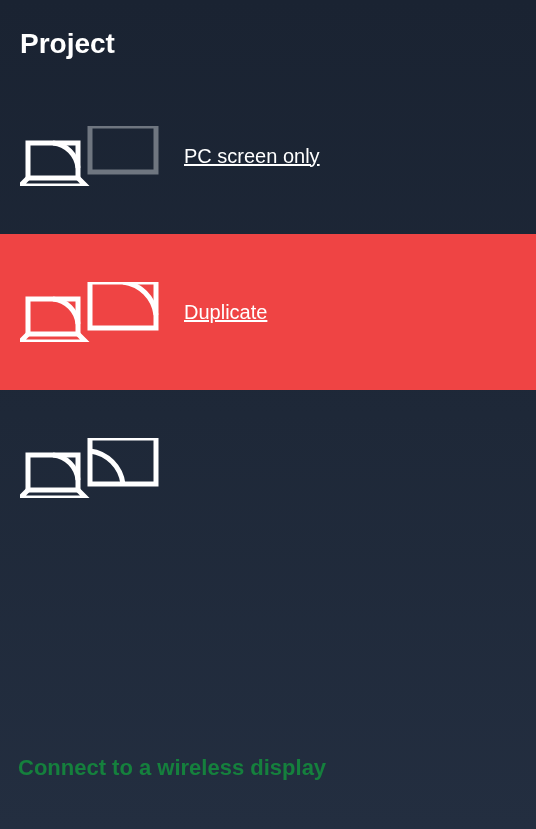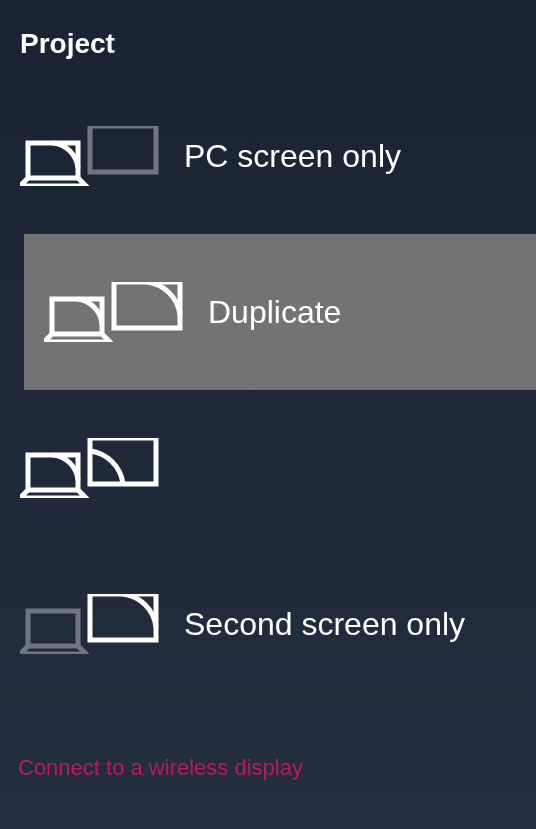--- a/index.html
+++ b/index.html
@@ -30,42 +30,42 @@
     }
     .option {
       display: flex;
       align-items: center;
       padding: 32px 20px;
       cursor: pointer;
       gap: 24px;
       height: 156px;
     }
     .option.selected {
-      background: #737373;
-      margin-left: 24px;
+      background: #ef4444;
     }
     .icon-wrap {
       width: 140px;
       display: flex;
       align-items: flex-end;
       justify-content: flex-start;
       flex-shrink: 0;
     }
     .option-label {
-      font-size: 32px;
+      font-size: 20px;
       font-weight: 400;
       color: #ffffff;
+      text-decoration: underline;
     }
     .footer-link {
       position: absolute;
       bottom: 48px;
       left: 18px;
-      color: #be185d;
+      color: #15803d;
       font-size: 22px;
-      font-weight: 400;
+      font-weight: 700;
       cursor: pointer;
     }
     svg {
       display: block;
     }
   </style>
 </head>
 <body>
 
 <div class="header">
@@ -120,33 +120,16 @@
 
         <g stroke="#ffffff" stroke-width="5" fill="none">
           <rect x="8" y="17" width="50" height="35"></rect>
           <path d="M 8 52 L 0 60 L 66 60 L 58 52" stroke-linejoin="miter"></path>
           <path d="M 33 17 A 28 28 0 0 1 58 42"></path>
         </g>
       </svg>
     </div>
   </div>
 
-  <div class="option">
-    <div class="icon-wrap">
-      <svg width="140" height="60" viewBox="0 0 140 60">
-
-        <g stroke="#ffffff" stroke-width="5" fill="none">
-          <rect x="70" y="0" width="66" height="46"></rect>
-          <path d="M 103 0 A 38 38 0 0 1 136 33"></path>
-        </g>
-
-        <g stroke="#6f7680" stroke-width="5" fill="none">
-          <rect x="8" y="17" width="50" height="35"></rect>
-          <path d="M 8 52 L 0 60 L 66 60 L 58 52" stroke-linejoin="miter"></path>
-        </g>
-      </svg>
-    </div>
-    <div class="option-label">Second screen only</div>
-  </div>
 
 </div>
 
 <div class="footer-link">Connect to a wireless display</div>
 
 </body></html>

